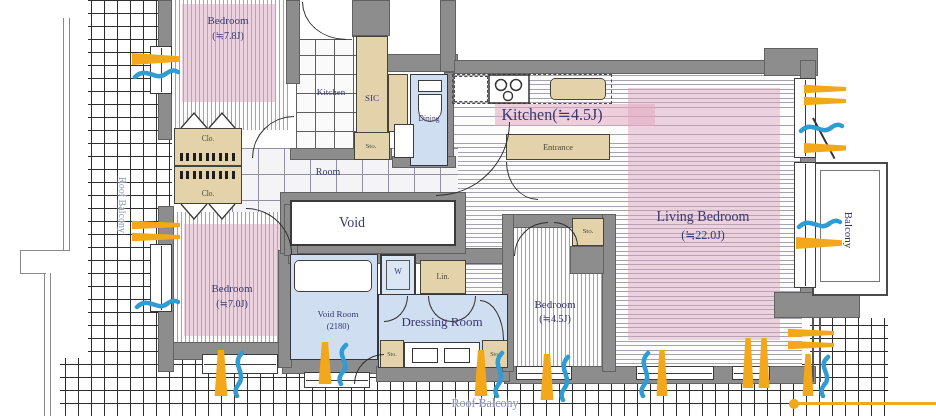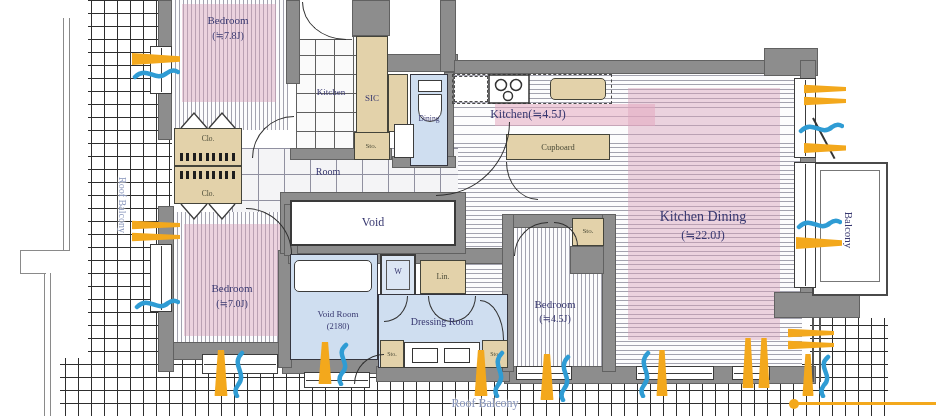--- a/index.html
+++ b/index.html
@@ -179,37 +179,37 @@
   <div class="abs arc arc-tl" style="left:514px;top:222px;width:34px;height:34px"></div>
   <div class="abs arc arc-tr" style="left:554px;top:222px;width:24px;height:24px"></div>
   <div class="abs" style="left:812px;top:118px;width:2px;height:46px;background:#333;transform:rotate(-28deg);transform-origin:top center"></div>
 
   <div class="lab" style="left:228px;top:20px;font-size:11px">Bedroom</div>
   <div class="lab" style="left:228px;top:36px;font-size:10px">(≒7.8J)</div>
   <div class="lab" style="left:331px;top:92px;font-size:9px">Kitchen</div>
   <div class="lab" style="left:372px;top:98px;font-size:9px">SIC</div>
   <div class="lab tanlab" style="left:371px;top:146px;font-size:7px">Sto.</div>
   <div class="lab" style="left:429px;top:119px;font-size:7.5px">Dining</div>
-  <div class="lab" style="left:528px;top:115px;font-size:12px">Kitchen(≒4.5J)</div>
-  <div class="lab tanlab" style="left:558px;top:148px;font-size:8.5px">Cupboard</div>
+  <div class="lab" style="left:552px;top:115px;font-size:16px">Kitchen(≒4.5J)</div>
+  <div class="lab tanlab" style="left:558px;top:148px;font-size:8.5px">Entrance</div>
   <div class="lab" style="left:328px;top:172px;font-size:10px">Room</div>
   <div class="lab tanlab" style="left:208px;top:139px;font-size:7.5px">Clo.</div>
   <div class="lab tanlab" style="left:208px;top:194px;font-size:7.5px">Clo.</div>
-  <div class="lab" style="left:373px;top:223px;font-size:12px">Void</div>
-  <div class="lab" style="left:703px;top:217px;font-size:14px">Kitchen Dining</div>
+  <div class="lab" style="left:352px;top:223px;font-size:14px">Void</div>
+  <div class="lab" style="left:703px;top:217px;font-size:14px">Living Bedroom</div>
   <div class="lab" style="left:703px;top:236px;font-size:12px">(≒22.0J)</div>
   <div class="lab vlab" style="left:849px;top:230px;font-size:11px">Balcony</div>
   <div class="lab vlab roof-lab" style="left:122px;top:205px;font-size:10px">Roof Balcony</div>
   <div class="lab" style="left:232px;top:288px;font-size:11px">Bedroom</div>
   <div class="lab" style="left:232px;top:304px;font-size:10px">(≒7.0J)</div>
   <div class="lab" style="left:338px;top:314px;font-size:9px">Void Room</div>
   <div class="lab" style="left:338px;top:327px;font-size:8.5px">(2180)</div>
   <div class="lab" style="left:398px;top:272px;font-size:8px">W</div>
   <div class="lab tanlab" style="left:443px;top:277px;font-size:8px">Lin.</div>
-  <div class="lab" style="left:442px;top:322px;font-size:10px">Dressing Room</div>
+  <div class="lab" style="left:442px;top:322px;font-size:13px">Dressing Room</div>
   <div class="lab tanlab" style="left:392px;top:354px;font-size:6px">Sto.</div>
   <div class="lab tanlab" style="left:495px;top:354px;font-size:6px">Sto.</div>
   <div class="lab" style="left:555px;top:304px;font-size:11px">Bedroom</div>
   <div class="lab" style="left:555px;top:319px;font-size:10px">(≒4.5J)</div>
   <div class="lab tanlab" style="left:588px;top:231px;font-size:7px">Sto.</div>
   <div class="lab roof-lab" style="left:485px;top:404px;font-size:12px">Roof Balcony</div>
 
   <div class="abs sun sun-h" style="left:132px;top:52px;width:48px;height:14px"></div>
   <svg class="abs" style="left:132px;top:66px" width="48" height="18">
       <path d="M3,11 C15,-1 23,17 35,7 C39,4 43,4 46,6" stroke="#2f9cd4" stroke-width="4.5" fill="none" stroke-linecap="round"></path>

